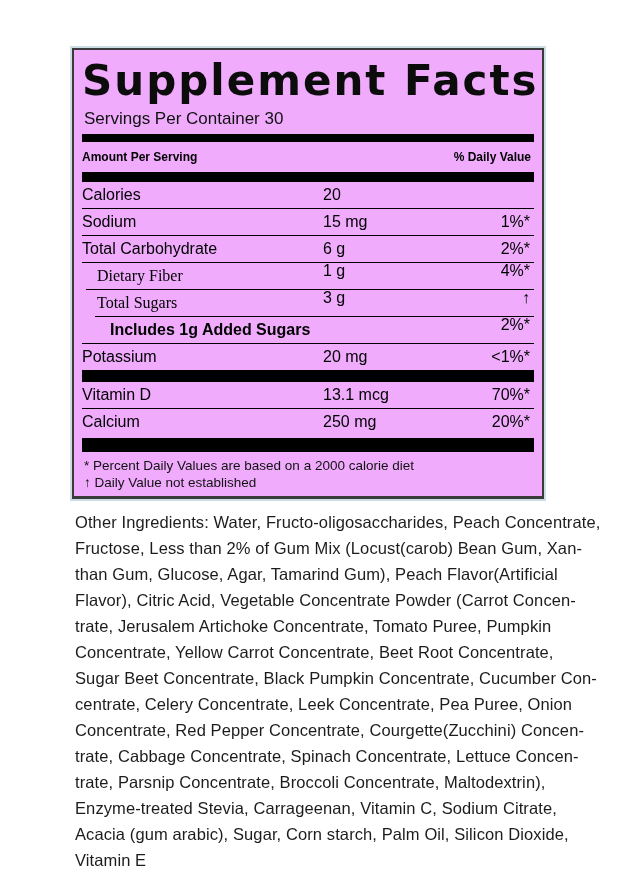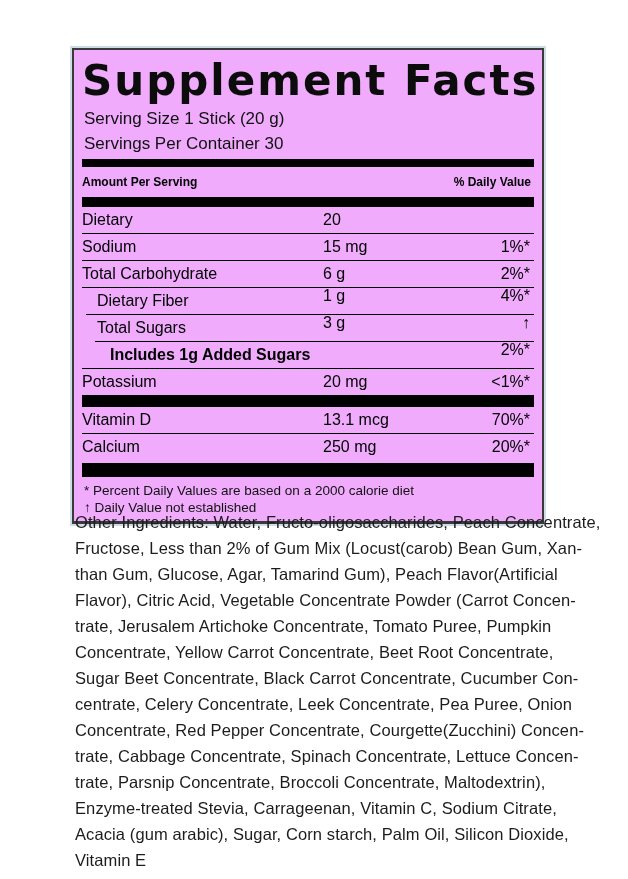--- a/index.html
+++ b/index.html
@@ -59,21 +59,21 @@
   .hdr-row .right { padding-right:3px;text-align:right; }
 
   .nrow {
     display:flex; align-items:center;
     height:26px;
     font-size:16px;
   }
   .nrow .nm  { flex:1; }
   .nrow .amt { width:115px; }
   .nrow .dv  { width:92px; text-align:right; padding-right:4px; }
-  .nrow.indent1 .nm { padding-left:15px; }
+  .nrow.indent1 .nm { padding-left:15px;font-family:Liberation Serif, serif; }
   .nrow.indent2 .nm { padding-left:28px;font-weight:bold; }
   .nrow.indent1 .amt, .nrow.indent1 .dv,
   .nrow.indent2 .amt, .nrow.indent2 .dv { position:relative; top:-5px; }
 
   .hr { border-top:1px solid #000; height:0; }
   .hr.i1 { margin-left:4px; }
   .hr.i2 { margin-left:13px; }
 
   .footnotes {
     padding:5px 0 3px 2px;
@@ -95,34 +95,33 @@
 </style>
 </head>
 <body>
 
 <div class="page">
 
   <div class="facts-box">
 
     <div class="facts-title">Supplement Facts</div>
 
-    <div class="serving-line">Serving Size 1 Stick (20 g)</div>
     <div class="serving-line">Servings Per Container 30</div>
 
     <div class="bar bar-1"></div>
 
     <div class="hdr-row">
       <span class="left">Amount Per Serving</span>
       <span class="right">% Daily Value</span>
     </div>
 
     <div class="bar bar-2"></div>
 
     <div class="nrow">
-      <span class="nm">Dietary</span>
+      <span class="nm">Calories</span>
       <span class="amt">20</span>
       <span class="dv"></span>
     </div>
     <div class="hr"></div>
 
     <div class="nrow">
       <span class="nm">Sodium</span>
       <span class="amt">15 mg</span>
       <span class="dv">1%*</span>
     </div>
@@ -186,21 +185,21 @@
 
   </div>
 
   <div class="ingredients">
     <div>Other Ingredients: Water, Fructo-oligosaccharides, Peach Concentrate,</div>
     <div>Fructose, Less than 2% of Gum Mix (Locust(carob) Bean Gum, Xan-</div>
     <div>than Gum, Glucose, Agar, Tamarind Gum), Peach Flavor(Artificial</div>
     <div>Flavor), Citric Acid, Vegetable Concentrate Powder (Carrot Concen-</div>
     <div>trate, Jerusalem Artichoke Concentrate, Tomato Puree, Pumpkin</div>
     <div>Concentrate, Yellow Carrot Concentrate, Beet Root Concentrate,</div>
-    <div>Sugar Beet Concentrate, Black Carrot Concentrate, Cucumber Con-</div>
+    <div>Sugar Beet Concentrate, Black Pumpkin Concentrate, Cucumber Con-</div>
     <div>centrate, Celery Concentrate, Leek Concentrate, Pea Puree, Onion</div>
     <div>Concentrate, Red Pepper Concentrate, Courgette(Zucchini) Concen-</div>
     <div>trate, Cabbage Concentrate, Spinach Concentrate, Lettuce Concen-</div>
     <div>trate, Parsnip Concentrate, Broccoli Concentrate, Maltodextrin),</div>
     <div>Enzyme-treated Stevia, Carrageenan, Vitamin C, Sodium Citrate,</div>
     <div>Acacia (gum arabic), Sugar, Corn starch, Palm Oil, Silicon Dioxide,</div>
     <div>Vitamin E</div>
   </div>
 
 </div>

